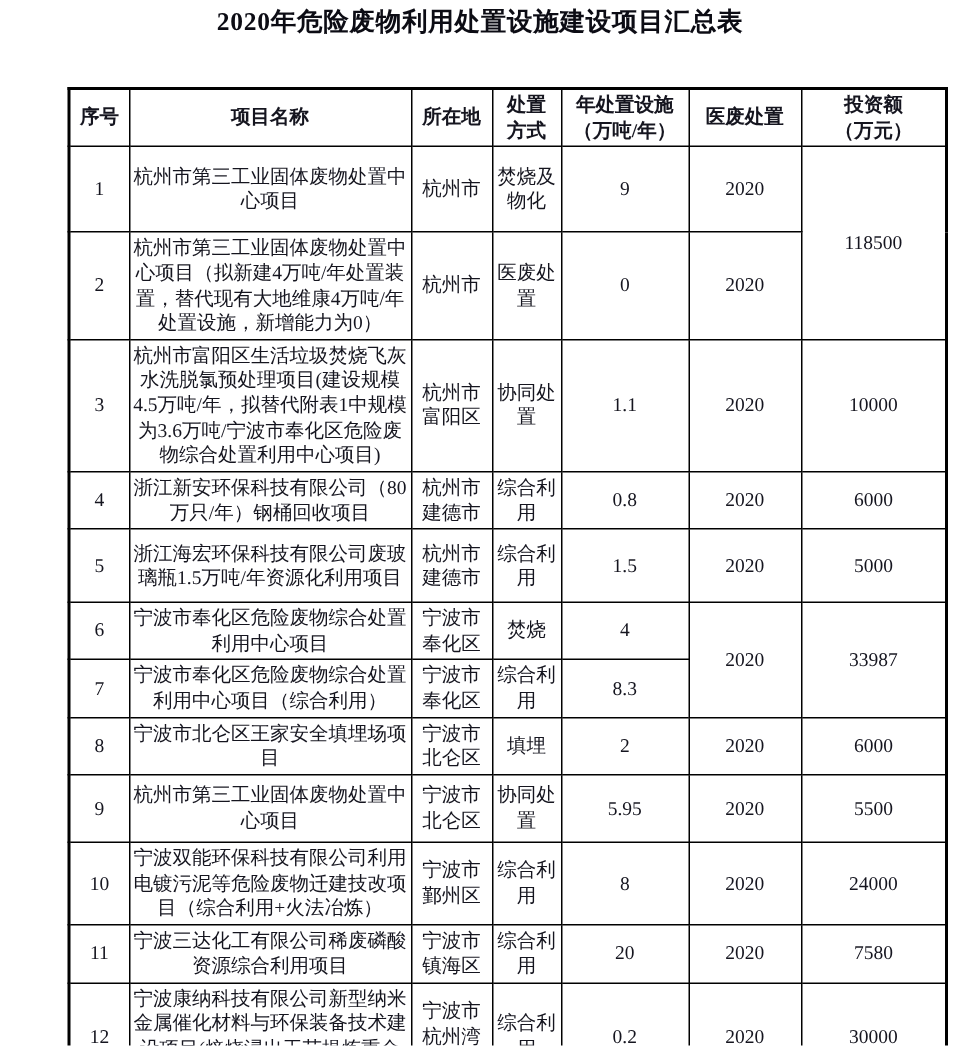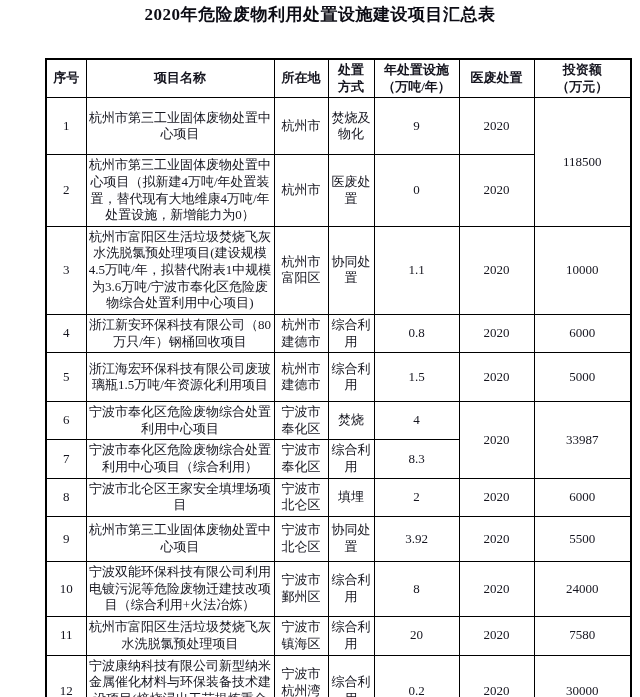--- a/index.html
+++ b/index.html
@@ -155,36 +155,36 @@
       <td class="cell-method">填埋</td>
       <td>2</td>
       <td>2020</td>
       <td>6000</td>
     </tr>
     <tr style="height:45px">
       <td>9</td>
       <td class="cell-name">杭州市第三工业固体废物处置中心项目</td>
       <td class="cell-loc">宁波市北仑区</td>
       <td class="cell-method">协同处置</td>
-      <td>3.92</td>
+      <td>5.95</td>
       <td>2020</td>
       <td>5500</td>
     </tr>
     <tr style="height:53px">
       <td>10</td>
       <td class="cell-name">宁波双能环保科技有限公司利用电镀污泥等危险废物迁建技改项目（综合利用+火法冶炼）</td>
       <td class="cell-loc">宁波市鄞州区</td>
       <td class="cell-method">综合利用</td>
       <td>8</td>
       <td>2020</td>
       <td>24000</td>
     </tr>
     <tr style="height:39px">
       <td>11</td>
-      <td class="cell-name">杭州市富阳区生活垃圾焚烧飞灰水洗脱氯预处理项目</td>
+      <td class="cell-name">宁波三达化工有限公司稀废磷酸资源综合利用项目</td>
       <td class="cell-loc">宁波市镇海区</td>
       <td class="cell-method">综合利用</td>
       <td>20</td>
       <td>2020</td>
       <td>7580</td>
     </tr>
     <tr style="height:63px">
       <td>12</td>
       <td class="cell-name">宁波康纳科技有限公司新型纳米金属催化材料与环保装备技术建设项目(焙烧浸出工艺提炼重金属）</td>
       <td class="cell-loc">宁波市杭州湾新区</td>

